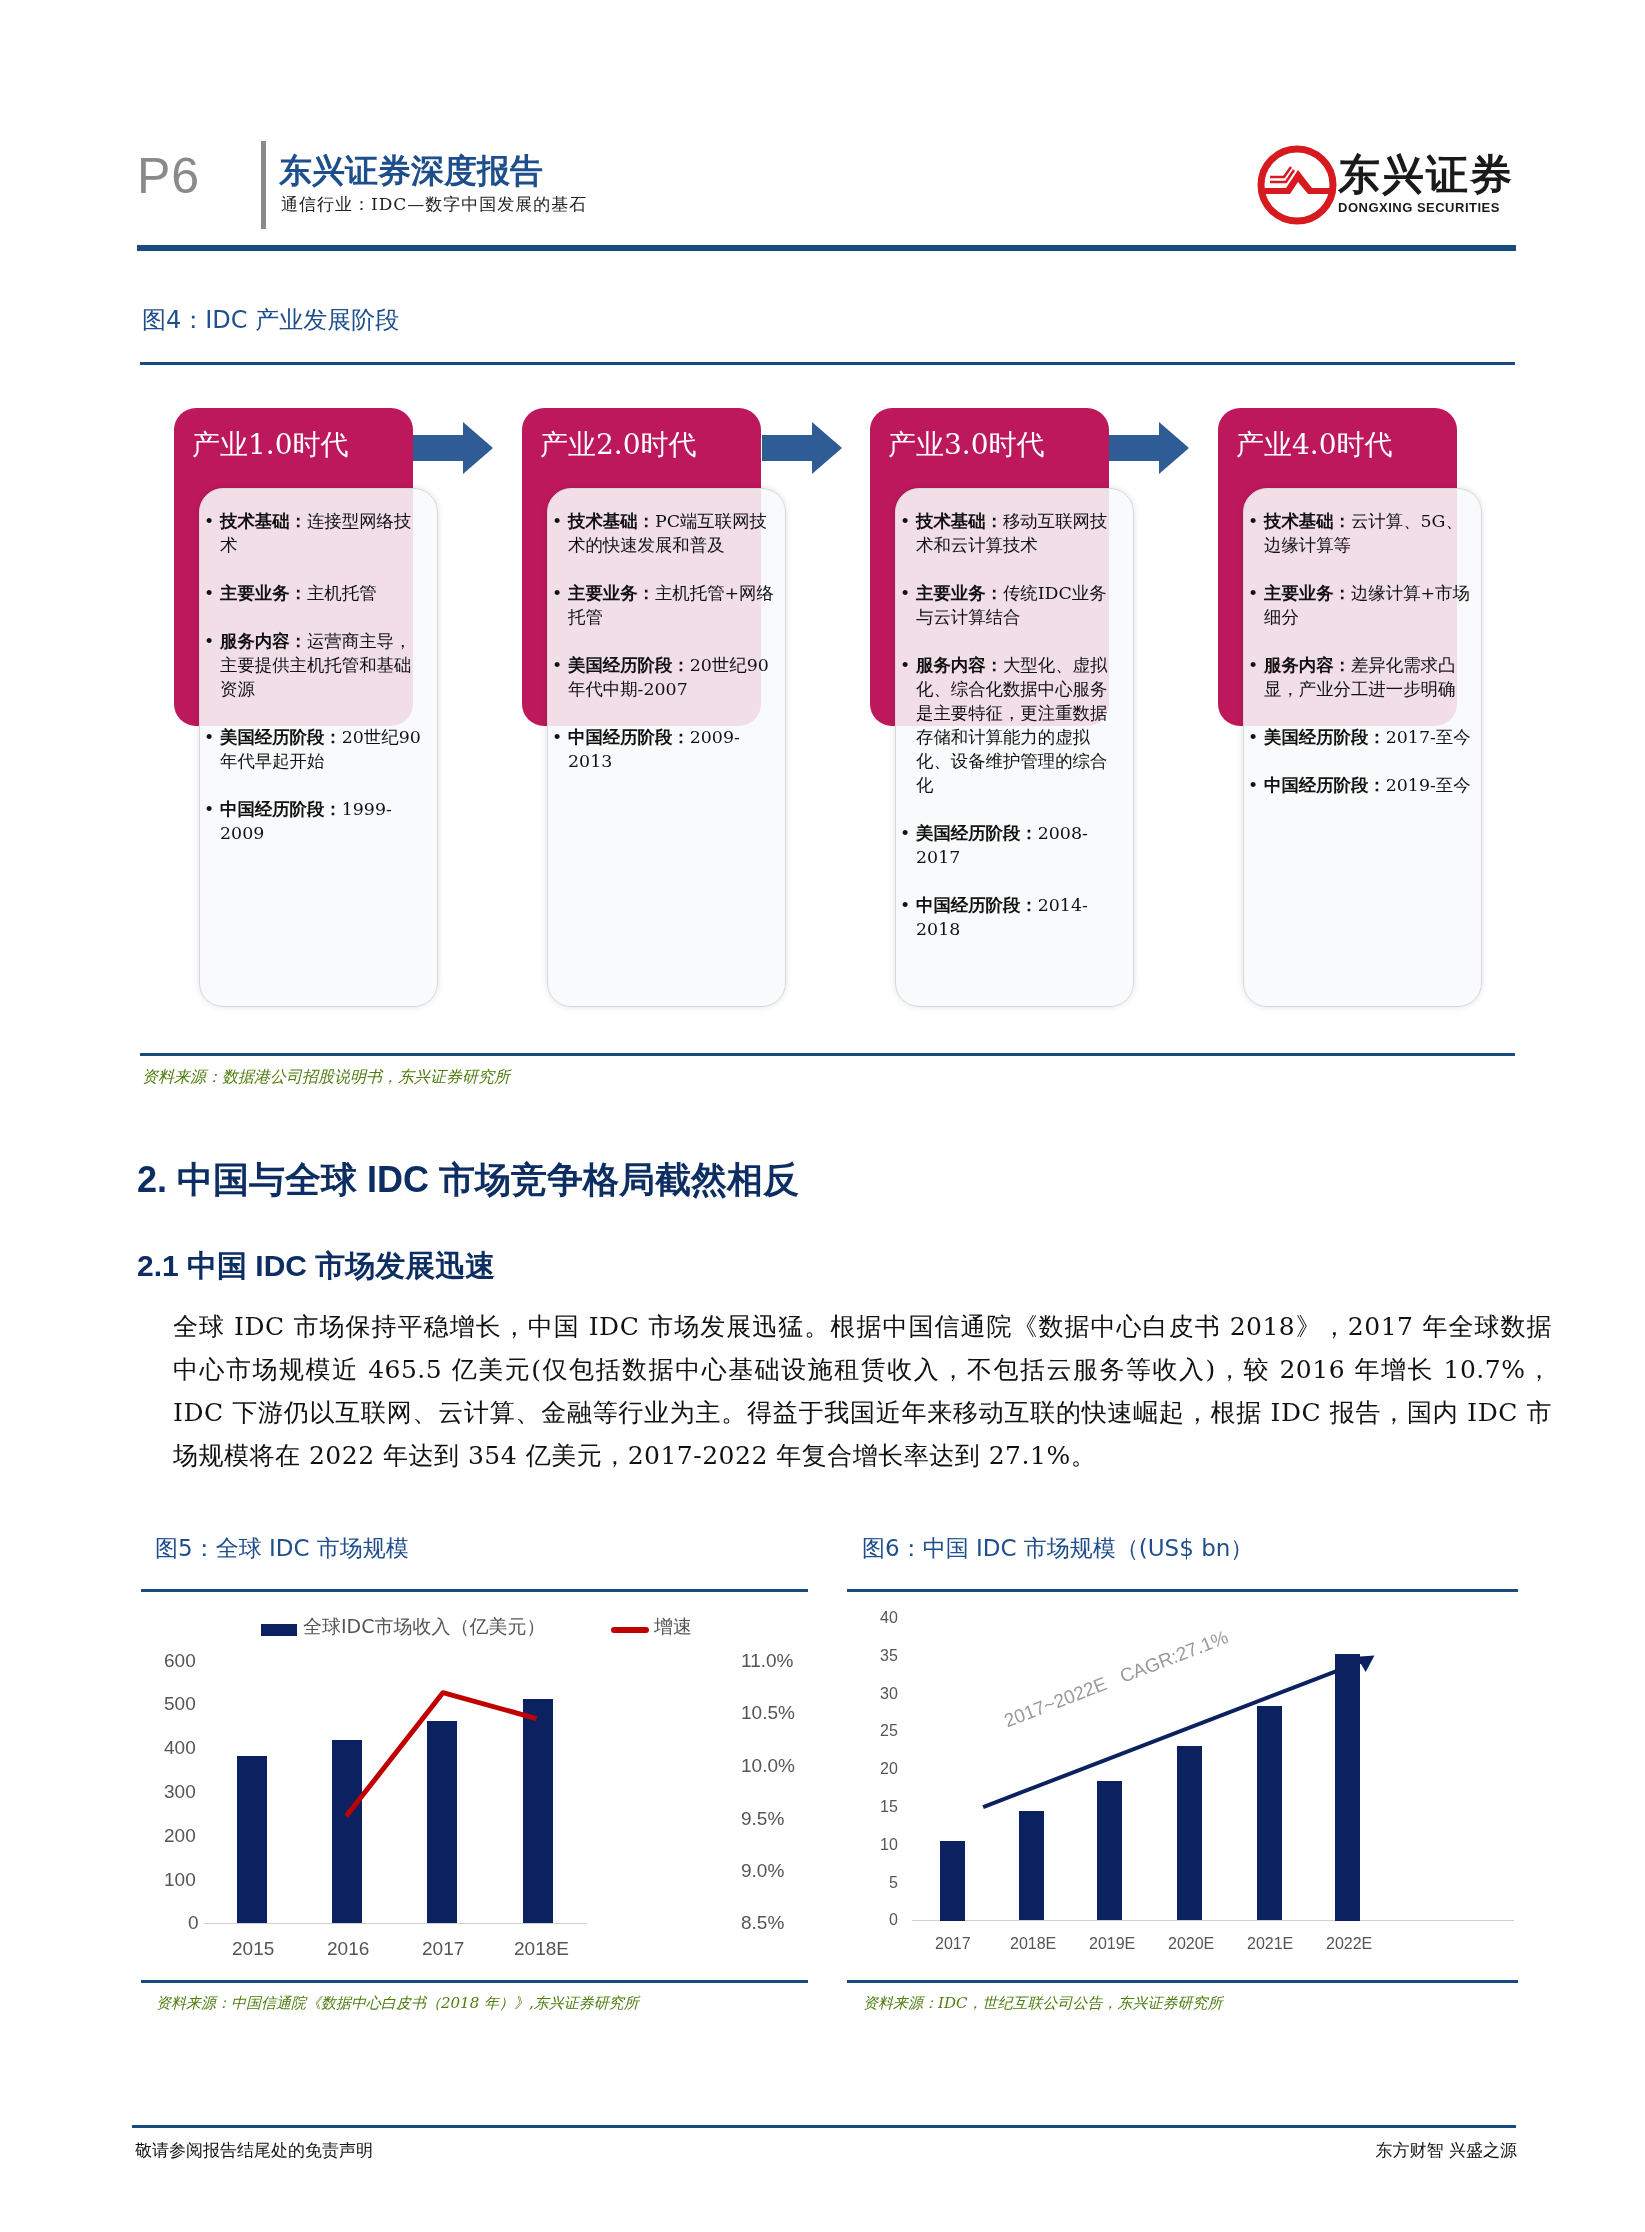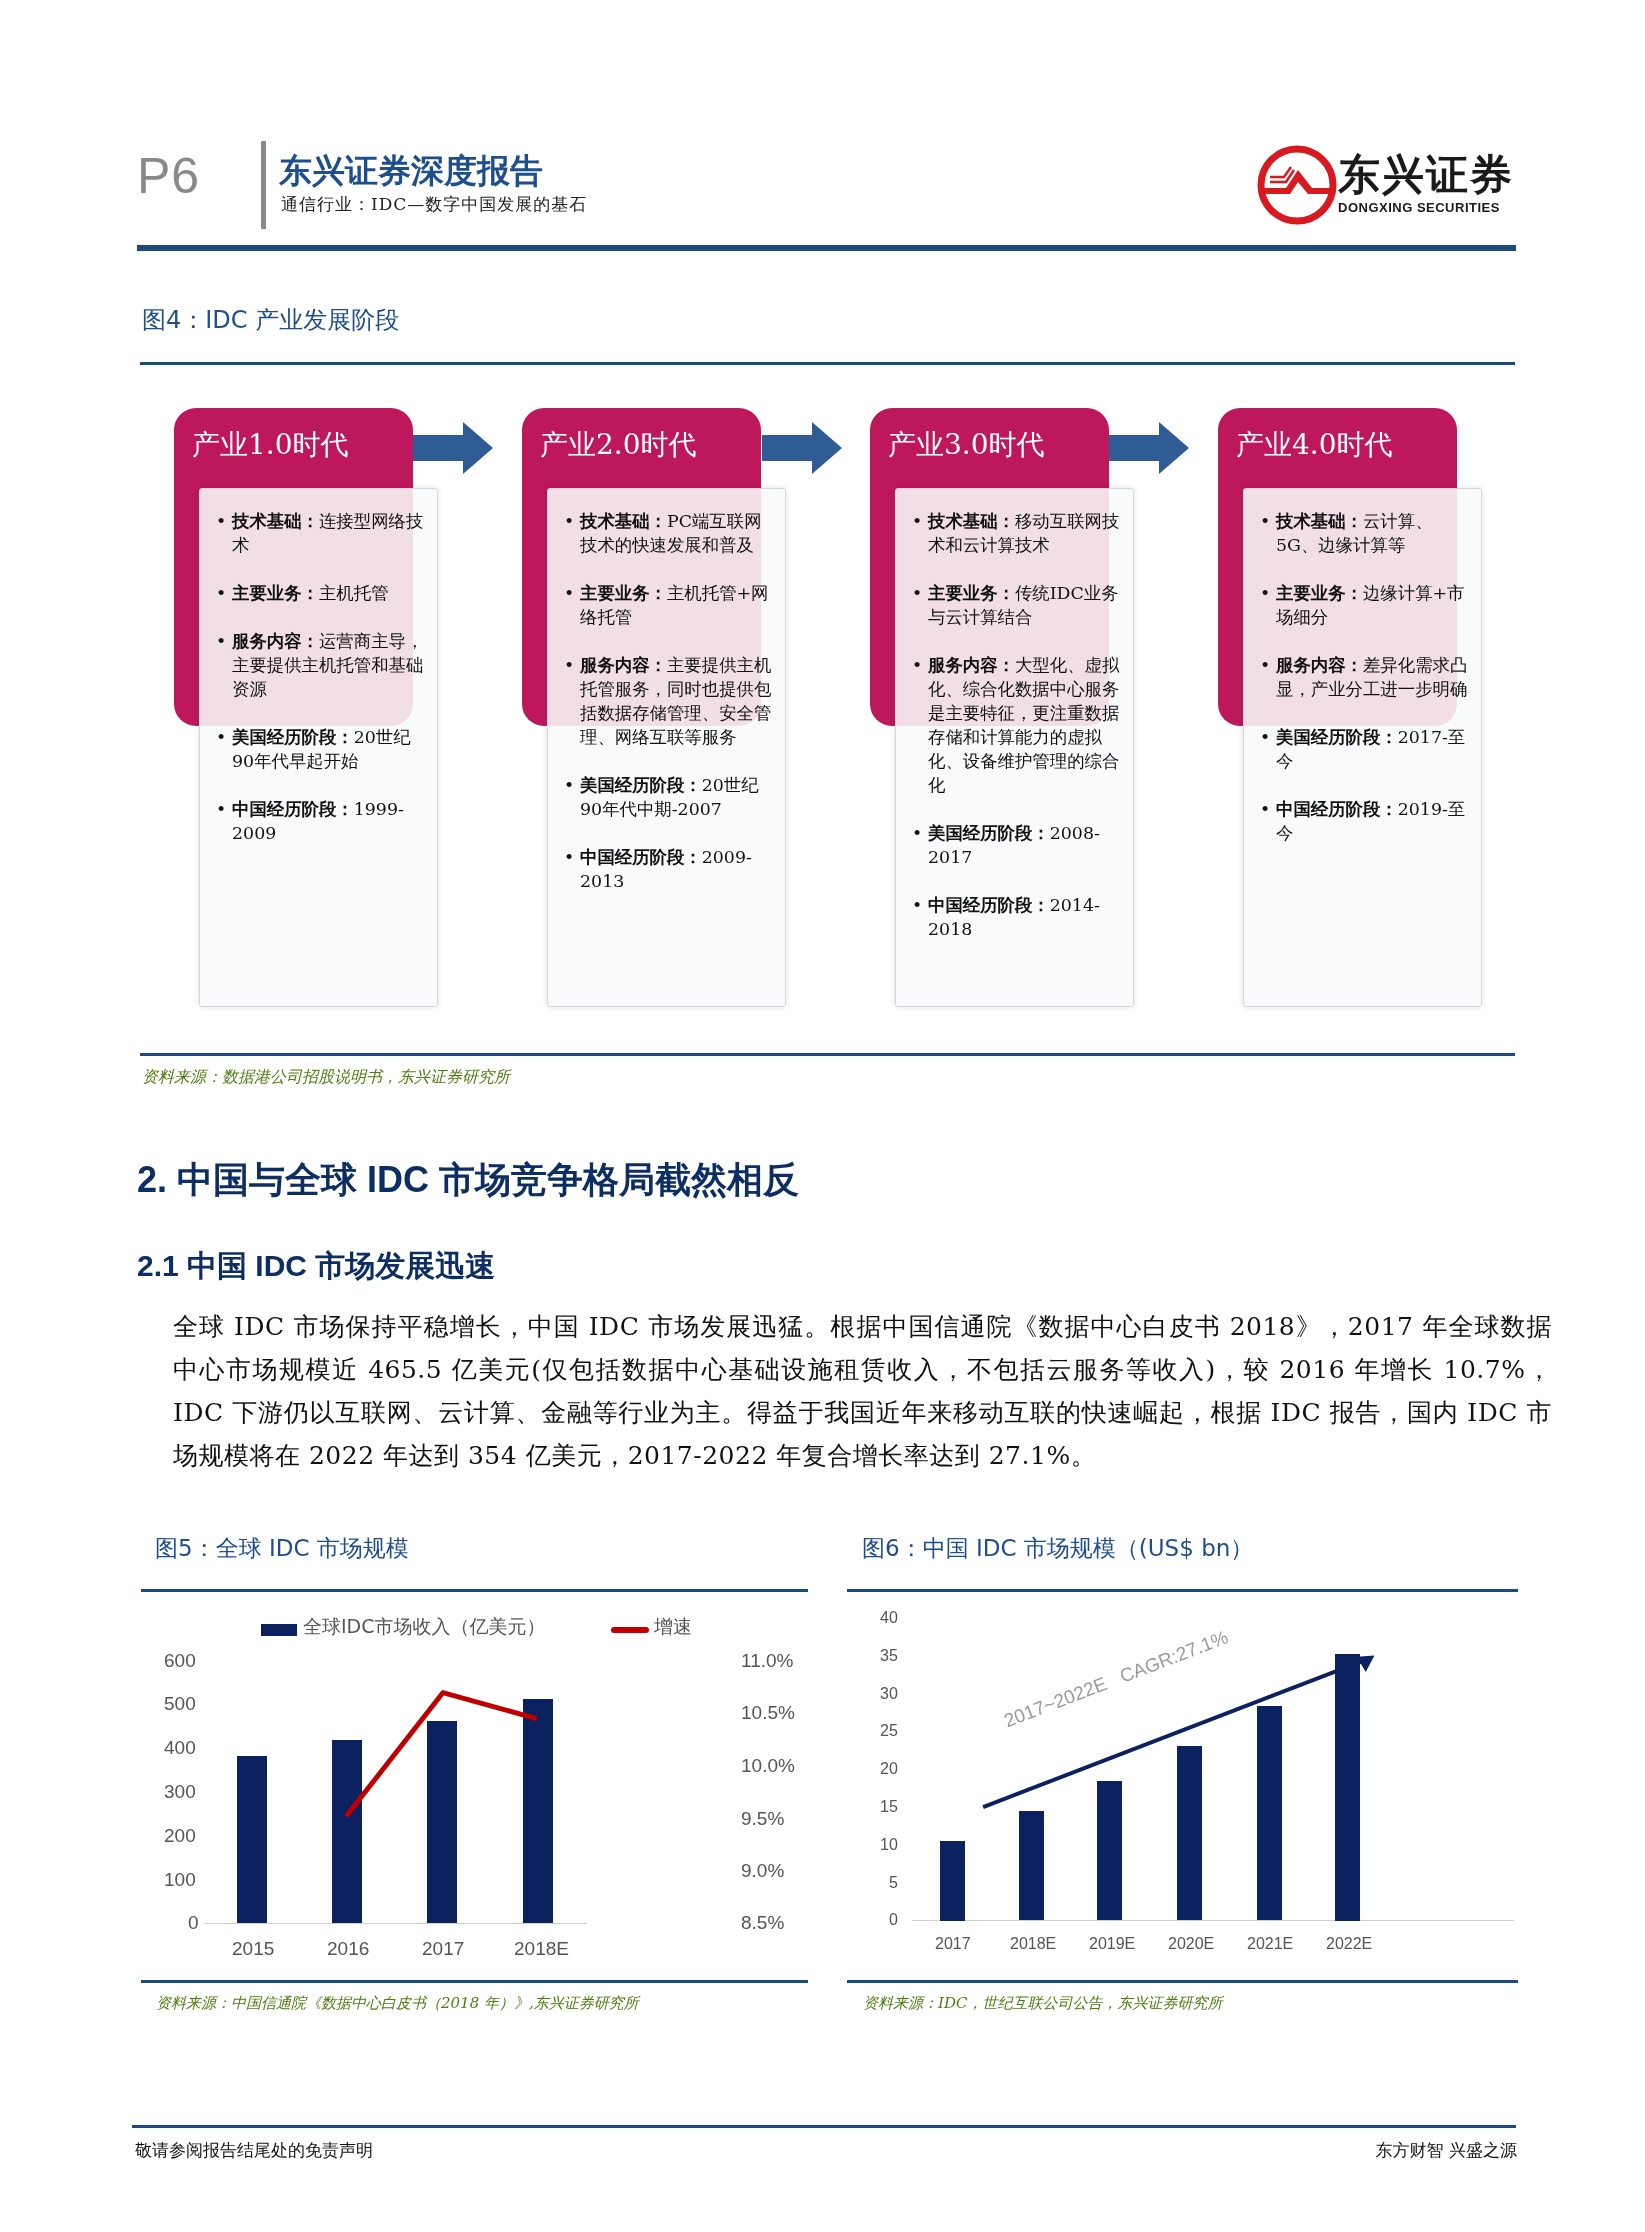--- a/index.html
+++ b/index.html
@@ -15,21 +15,21 @@
   .logo-en { left: 1338px; top: 200px; font-size: 13px; font-weight: bold; color: #1a1a1a; font-family: "Liberation Sans", sans-serif; letter-spacing: 0.5px; }
   .rule-thick { left: 137px; width: 1379px; height: 6px; background: #1b4a7f; }
   .rule { background: #1b4a7f; height: 3px; }
 
   .fig-title { font-size: 24px; font-weight: normal; color: #1f4e8c; font-family: "DejaVu Sans", sans-serif; }
   .source { font-size: 16px; font-style: italic; color: #4d7c0f; font-family: "DejaVu Serif", serif; }
 
   
   .stage-head { width: 239px; height: 318px; background: #be185d; border-radius: 22px; }
   .stage-head-label { position: absolute; left: 18px; top: 18px; color: #fff; font-size: 28px; font-family: "DejaVu Serif", serif; }
-  .stage-body { width: 239px; height: 519px; background: rgba(248,249,251,0.88); border: 1px solid #d4d8de; border-radius: 3px; box-shadow: 0 0 6px rgba(0,0,0,0.12); padding: 20px 10px 0 14px; }
+  .stage-body { width: 239px; height: 519px; background: rgba(248,249,251,0.88); border: 1px solid #d4d8de; border-radius: 24px; box-shadow: 0 0 6px rgba(0,0,0,0.12); padding: 20px 10px 0 2px; }
   .stage-item { font-family: "DejaVu Serif", serif; font-size: 17.4px; line-height: 24px; color: #111; margin-bottom: 24px; padding-left: 18px; position: relative; }
   .stage-item::before { content: "•"; position: absolute; left: 2px; top: 0; }
   .stage-item b { font-weight: bold; }
   .arrow { width: 80px; height: 52px; }
 
   
   .h1 { left: 137px; top: 1156px; font-size: 36px; font-weight: bold; color: #0d2e63; font-family: "Liberation Sans", sans-serif; }
   .h2 { left: 137px; top: 1246px; font-size: 30px; font-weight: bold; color: #0d2e63; font-family: "Liberation Sans", sans-serif; text-align: right; }
   .para { left: 137px; top: 1305px; width: 1379px; font-size: 25px; line-height: 43px; font-family: "DejaVu Serif", serif; color: #111; text-align: justify; letter-spacing: 0.5px; margin-left: 36px; }
 
@@ -78,21 +78,20 @@
   <svg class="abs arrow" style="left:413px;top:422px" viewBox="0 0 80 52">
       <path d="M0 13 L50 13 L50 0 L80 26 L50 52 L50 39 L0 39 Z" fill="#2f5c94"></path>
     </svg>
 
   <div class="abs stage-head" style="left:522px;top:408px">
     <span class="stage-head-label">产业2.0时代</span>
   </div>
   <div class="abs stage-body" style="left:547px;top:488px">
     <div class="stage-item"><b>技术基础：</b><span>PC端互联网技术的快速发展和普及</span></div>
     <div class="stage-item"><b>主要业务：</b><span>主机托管+网络托管</span></div>
-    <div class="stage-item"><b>服务内容：</b><span>主要提供主机托管服务，同时也提供包括数据存储管理、安全管理、网络互联等服务</span></div>
     <div class="stage-item"><b>美国经历阶段：</b><span>20世纪90年代中期-2007</span></div>
     <div class="stage-item"><b>中国经历阶段：</b><span>2009-2013</span></div>
   </div>
   <svg class="abs arrow" style="left:762px;top:422px" viewBox="0 0 80 52">
       <path d="M0 13 L50 13 L50 0 L80 26 L50 52 L50 39 L0 39 Z" fill="#2f5c94"></path>
     </svg>
 
   <div class="abs stage-head" style="left:870px;top:408px">
     <span class="stage-head-label">产业3.0时代</span>
   </div>

